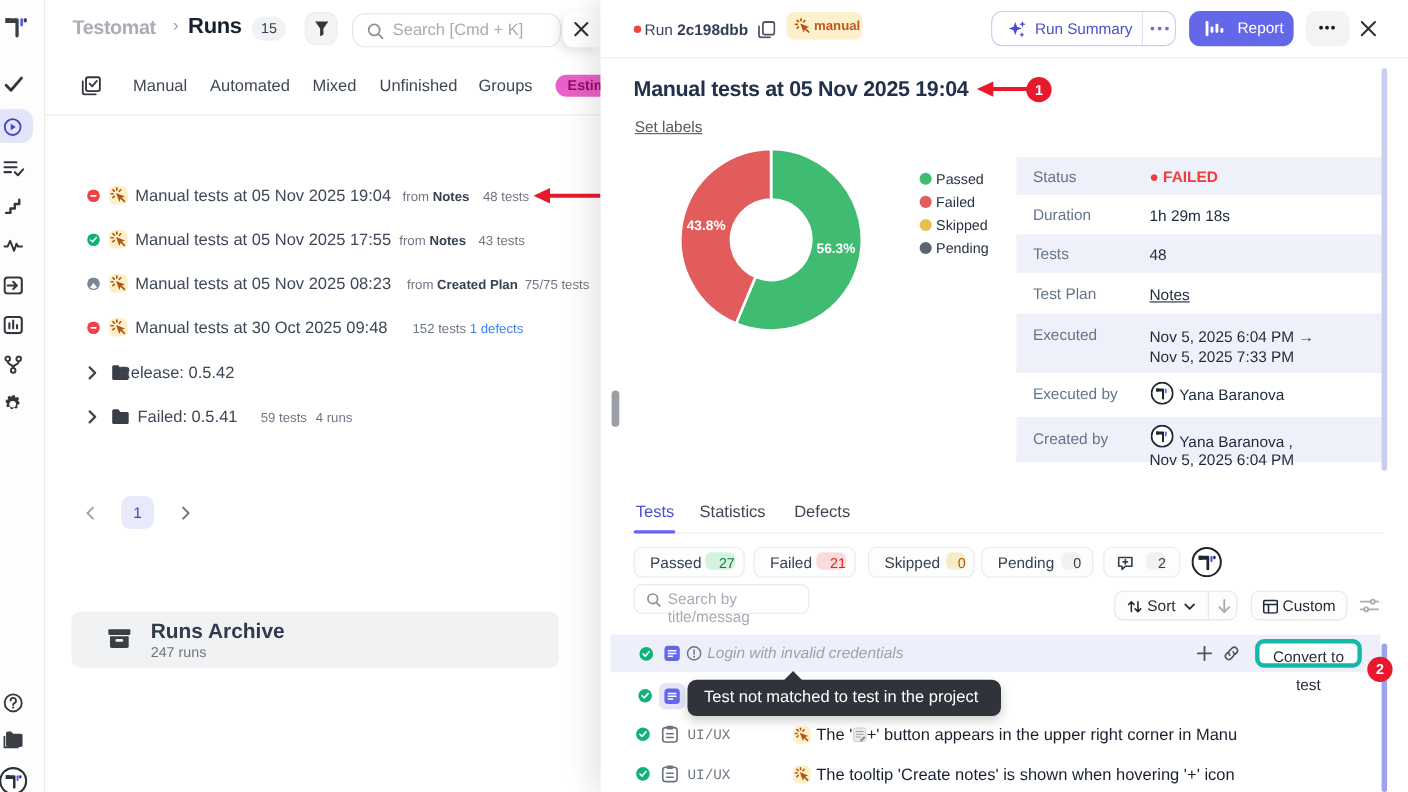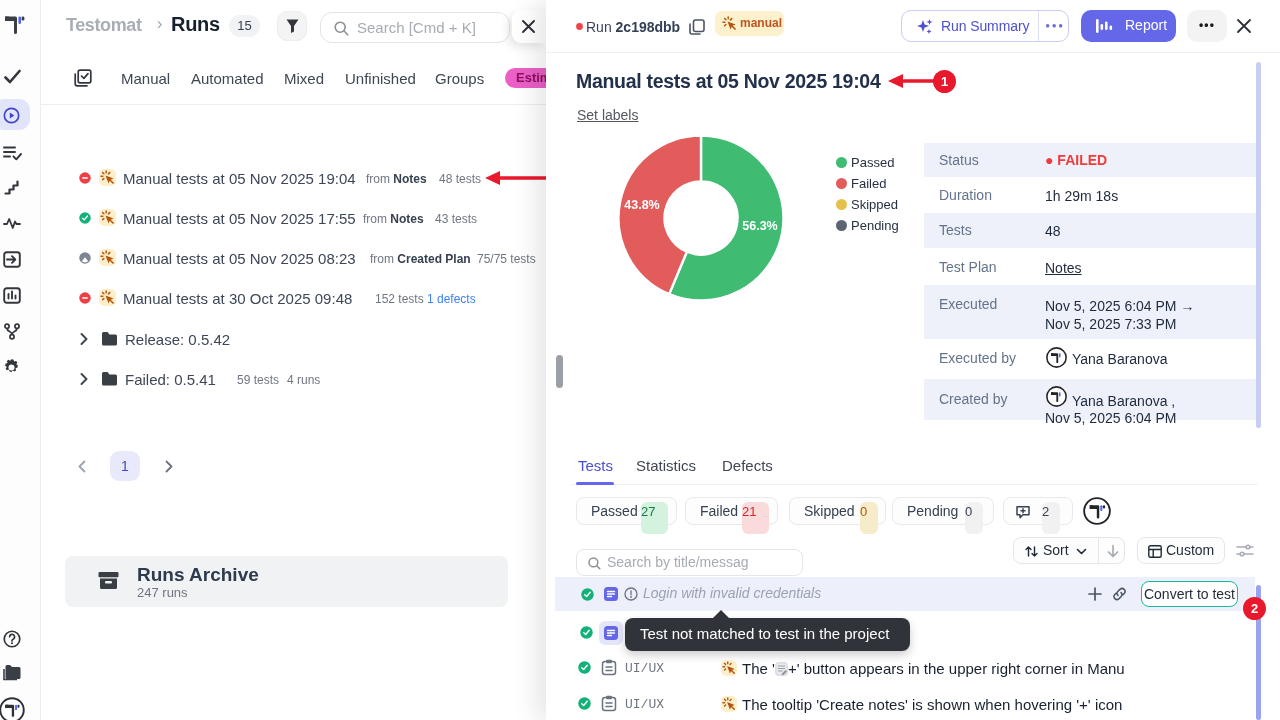--- a/index.html
+++ b/index.html
@@ -57,33 +57,33 @@
 .stlabel { position:absolute; left:15px; font-size:14px; color:#64748b; }
 .stval { position:absolute; left:121px; font-size:14px; color:#1e293b; }
 
 #tab-tests { position:absolute; left:32px; top:457px; font-size:15px; font-weight:500; color:#4b4ed2; }
 #tab-underline { position:absolute; left:30px; top:482px; width:38px; height:3px; background:#6366f1; border-radius:2px; }
 #tab-stat { position:absolute; left:90px; top:457px; font-size:15px; color:#3f4753; }
 #tab-def { position:absolute; left:176px; top:457px; font-size:15px; color:#3f4753; }
 
 .fpill { position:absolute; top:497px; height:28px; background:#fdfdfd; border:1px solid #e8e9eb; border-radius:8px; font-size:14px; color:#374151; }
 .fpill .lab { position:absolute; top:5px; }
-.badge { position:absolute; top:4px; height:32px; border-radius:6px; font-size:13px; text-align:left; }
-
-#search2 { position:absolute; left:30px; top:549px; width:227px; height:27px; border:1px solid #e5e6e8; border-radius:8px; }
+.badge { position:absolute; top:4px; height:16px; border-radius:6px; font-size:13px; text-align:right; }
+
+#search2 { position:absolute; left:30px; top:531px; width:160px; height:27px; border:1px solid #e5e6e8; border-radius:8px; }
 #search2 span { position:absolute; left:30px; top:4px; font-size:14px; color:#a6abb4; }
 #sortbtn { position:absolute; left:467px; top:537px; width:112px; height:27px; border:1px solid #e5e6e8; border-radius:8px; background:#fdfdfd; }
 #sortbtn .txt { position:absolute; left:29px; top:4px; font-size:14px; color:#1f2937; }
 #sortbtn .div { position:absolute; left:84px; top:0; width:1px; height:25px; background:#e5e6e8; }
 #custombtn { position:absolute; left:591px; top:537px; width:88px; height:27px; border:1px solid #e5e6e8; border-radius:8px; background:#fdfdfd; }
 #custombtn span { position:absolute; left:28px; top:4px; font-size:14px; color:#1f2937; }
 
 #trow1 { position:absolute; left:9px; top:577px; width:700px; height:34px; background:#edf0fb; }
 #trow1 .ital { position:absolute; left:88px; top:8px; font-size:14px; font-style:italic; color:#9aa2af; }
-#convertbtn { position:absolute; left:586px; top:4px; width:97px; height:26px; background:#fff; border:1px solid #14b8a6; border-radius:8px; font-size:14px; color:#1f2937; text-align:center; line-height:25px; }
+#convertbtn { position:absolute; left:586px; top:4px; width:97px; height:26px; background:#fff; border:4px solid #14b8a6; border-radius:8px; font-size:14px; color:#1f2937; text-align:center; line-height:25px; }
 .uiux { position:absolute; font-family:"Liberation Mono", monospace; font-size:13px; color:#6f7682; }
 .ttitle { position:absolute; font-size:15px; color:#18212f; }
 
 #tooltip { position:absolute; left:79px; top:618px; width:285px; height:33px; background:#30343a; border-radius:8px; box-shadow:0 4px 10px rgba(0,0,0,0.2); }
 #tooltip .txt { position:absolute; left:15px; top:7px; font-size:15px; color:#fff; }
 #tooltip .notch { position:absolute; left:87px; top:-8px; width:0; height:0; border-left:9px solid transparent; border-right:9px solid transparent; border-bottom:9px solid #30343a; }
 
 #sb-left { position:absolute; left:556px; top:355px; width:7px; height:33px; background:#9aa0a6; border-radius:4px; }
 #sb-r1 { position:absolute; left:1256px; top:62px; width:5px; height:366px; background:#c9cdf2; border-radius:3px; }
 #sb-r2 { position:absolute; left:1256px; top:585px; width:5px; height:135px; background:#9aa3ee; border-radius:3px; }
@@ -271,21 +271,21 @@
   <div class="runtitle" style="left:123px;top:290px">Manual tests at 30 Oct 2025 09:48</div>
   <div class="runsmall" style="left:375px;top:292px">152 tests</div>
   <div class="runsmall" style="left:427px;top:292px;color:#3b82f6">1 defects</div>
 
   <svg class="abs" style="left:79px;top:332px" width="10" height="14" viewBox="0 0 10 14">
       <path d="M2.5 2 l5 5 -5 5" stroke="#3f4753" stroke-width="2" fill="none" stroke-linecap="round" stroke-linejoin="round"></path>
     </svg>
   <svg class="abs" style="left:101px;top:331px" width="17" height="15" viewBox="0 0 17 15">
       <path d="M1 2.5 a1.5 1.5 0 0 1 1.5-1.5 h4 l2 2.5 h6 a1.5 1.5 0 0 1 1.5 1.5 v8 a1.5 1.5 0 0 1 -1.5 1.5 h-12 a1.5 1.5 0 0 1 -1.5-1.5 z" fill="#3a3f46"></path>
     </svg>
-  <div class="runtitle" style="left:125px;top:331px">Release: 0.5.42</div>
+  <div class="runtitle" style="left:108px;top:331px">Release: 0.5.42</div>
 
   <svg class="abs" style="left:79px;top:372px" width="10" height="14" viewBox="0 0 10 14">
       <path d="M2.5 2 l5 5 -5 5" stroke="#3f4753" stroke-width="2" fill="none" stroke-linecap="round" stroke-linejoin="round"></path>
     </svg>
   <svg class="abs" style="left:101px;top:371px" width="17" height="15" viewBox="0 0 17 15">
       <path d="M1 2.5 a1.5 1.5 0 0 1 1.5-1.5 h4 l2 2.5 h6 a1.5 1.5 0 0 1 1.5 1.5 v8 a1.5 1.5 0 0 1 -1.5 1.5 h-12 a1.5 1.5 0 0 1 -1.5-1.5 z" fill="#3a3f46"></path>
     </svg>
   <div class="runtitle" style="left:125px;top:371px">Failed: 0.5.41</div>
   <div class="runsmall" style="left:237px;top:373px">59 tests</div>
   <div class="runsmall" style="left:287px;top:373px">4 runs</div>

